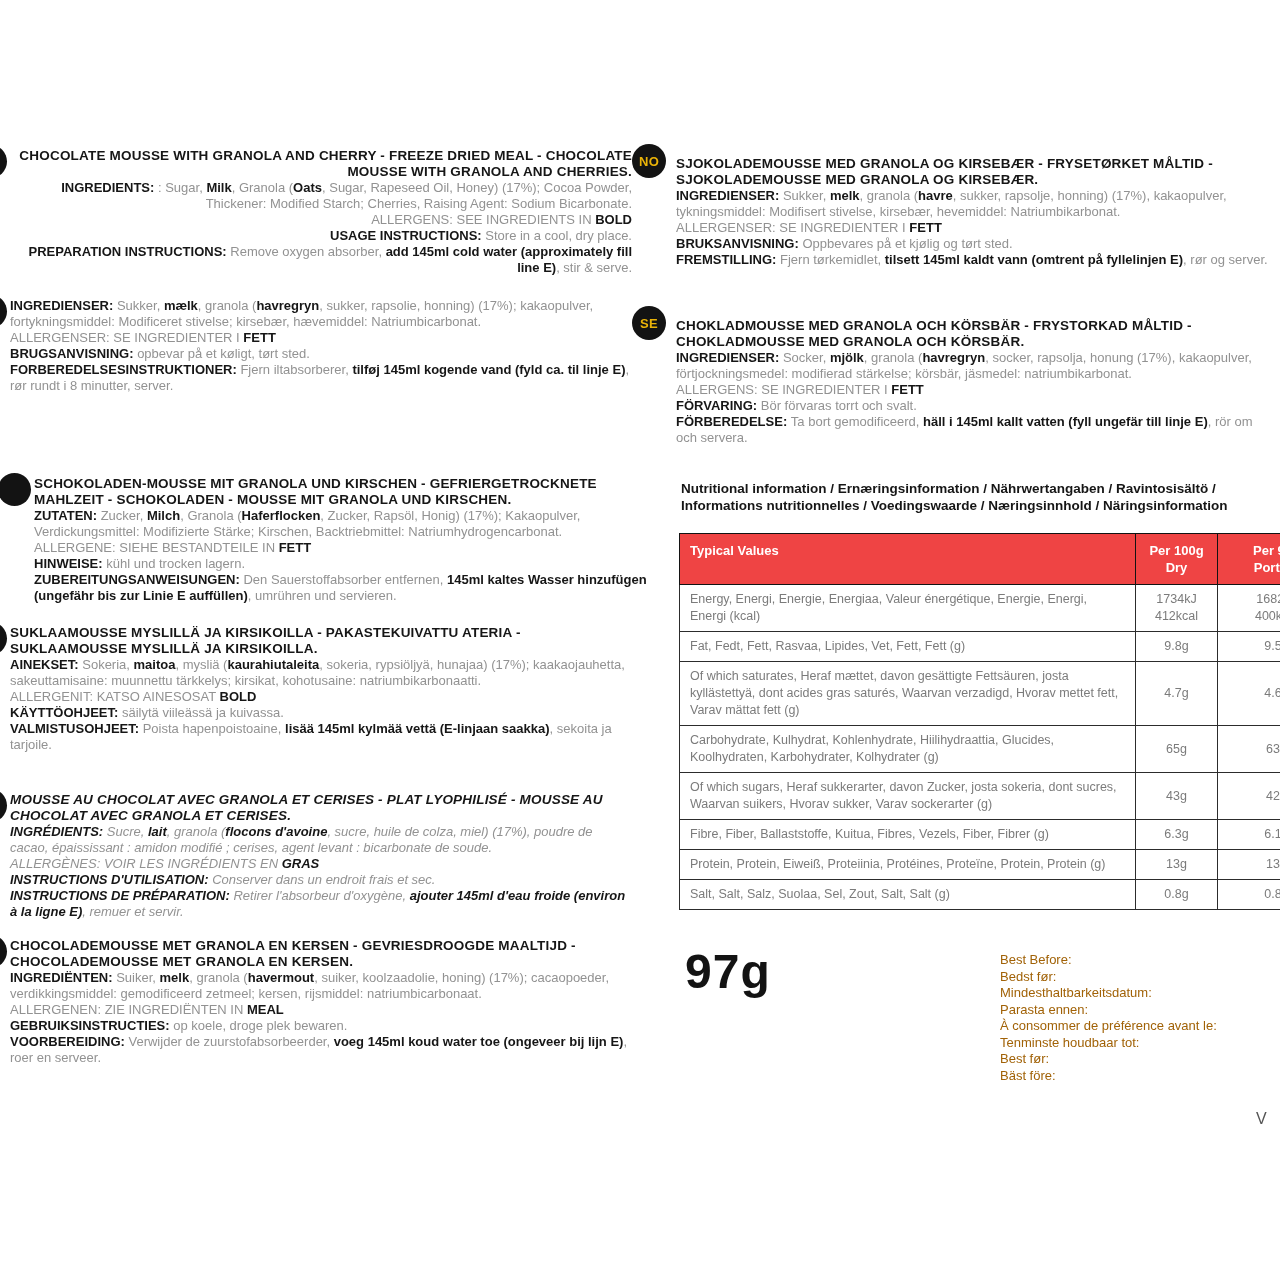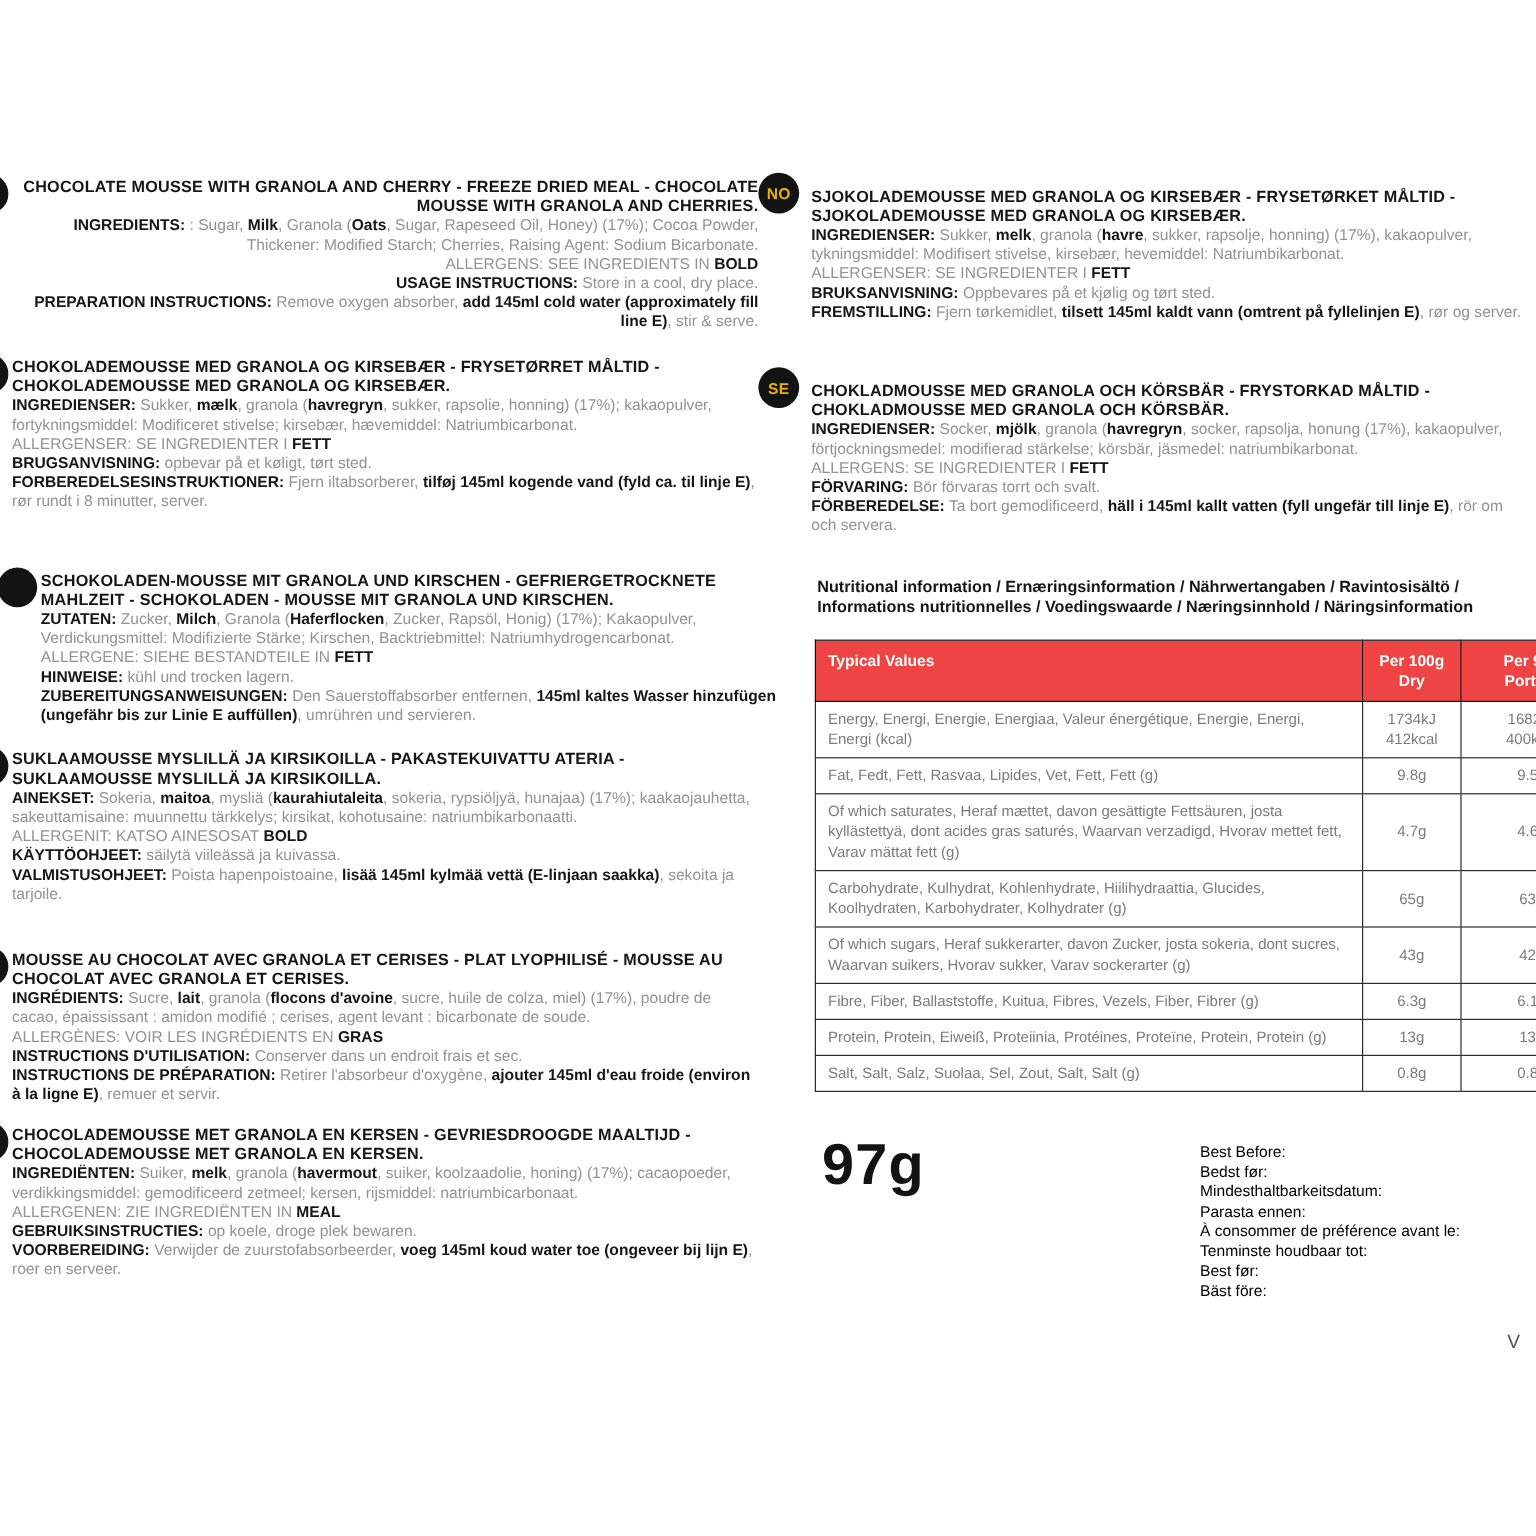--- a/index.html
+++ b/index.html
@@ -8,21 +8,21 @@
     overflow:hidden;
     font-family:"Liberation Sans","DejaVu Sans",sans-serif;
     -webkit-font-smoothing:antialiased;
   }
   
   .lang-section{position:absolute;width:622px;}
   .L0{left:10px;top:148px;text-align:right;}
   .L1{left:10px;top:298px;}
   .L2{left:10px;top:476px;margin-left:24px;}
   .L3{left:10px;top:625px;}
-  .L4{left:10px;top:792px;}
+  .L4{left:10px;top:792px;font-style:italic;}
   .L5{left:10px;top:938px;}
   .R0{left:676px;top:156px;width:600px;}
   .R1{left:676px;top:318px;width:600px;}
   .sec-title{
     margin:0;padding:0;font-size:13.5px;line-height:16px;font-weight:700;
     color:#161616;letter-spacing:.2px;text-transform:uppercase;
   }
   .sec-par{margin:0;padding:0;font-size:13px;line-height:16px;}
   .rg{color:#929292;font-weight:400;}
   .rb{color:#161616;font-weight:700;}
@@ -57,21 +57,21 @@
   }
   #nutrition-table td.tv{text-align:center;}
   #nutrition-table tr.hdr th{border:1.5px solid #131313;}
   
   #weight{
     position:absolute;left:685px;top:944px;font-size:48px;font-weight:800;
     color:#131313;letter-spacing:1px;
   }
   #best-before{
     position:absolute;left:1000px;top:952px;font-size:13px;line-height:16.5px;
-    color:#000000;
+    color:#a16207;
   }
   #corner-mark{
     position:absolute;left:1256px;top:1110px;font-size:16px;color:#555555;
     font-weight:400;
   }
 </style>
 </head>
 <body>
 
 <div id="label-root">
@@ -79,21 +79,20 @@
       <section class="lang-section L0">
         <span class="badge cut"></span>
         <h2 class="sec-title">CHOCOLATE MOUSSE WITH GRANOLA AND CHERRY - FREEZE DRIED MEAL - CHOCOLATE MOUSSE WITH GRANOLA AND CHERRIES.</h2>
         <p class="sec-par"><span class="rb">INGREDIENTS:</span><span class="rg"> : Sugar, </span><span class="rb">Milk</span><span class="rg">, Granola (</span><span class="rb">Oats</span><span class="rg">, Sugar, Rapeseed Oil, Honey) (17%); Cocoa Powder, Thickener: Modified Starch; Cherries, Raising Agent: Sodium Bicarbonate.</span></p>
         <p class="sec-par"><span class="rg">ALLERGENS: SEE INGREDIENTS IN </span><span class="rb">BOLD</span></p>
         <p class="sec-par"><span class="rb">USAGE INSTRUCTIONS: </span><span class="rg">Store in a cool, dry place.</span></p>
         <p class="sec-par"><span class="rb">PREPARATION INSTRUCTIONS: </span><span class="rg">Remove oxygen absorber, </span><span class="rb">add 145ml cold water (approximately fill line E)</span><span class="rg">, stir &amp; serve.</span></p>
       </section>
       <section class="lang-section L1">
         <span class="badge cut"></span>
-        <h2 class="sec-title">CHOKOLADEMOUSSE MED GRANOLA OG KIRSEBÆR - FRYSETØRRET MÅLTID - CHOKOLADEMOUSSE MED GRANOLA OG KIRSEBÆR.</h2>
         <p class="sec-par"><span class="rb">INGREDIENSER: </span><span class="rg">Sukker, </span><span class="rb">mælk</span><span class="rg">, granola (</span><span class="rb">havregryn</span><span class="rg">, sukker, rapsolie, honning) (17%); kakaopulver, fortykningsmiddel: Modificeret stivelse; kirsebær, hævemiddel: Natriumbicarbonat.</span></p>
         <p class="sec-par"><span class="rg">ALLERGENSER: SE INGREDIENTER I </span><span class="rb">FETT</span></p>
         <p class="sec-par"><span class="rb">BRUGSANVISNING: </span><span class="rg">opbevar på et køligt, tørt sted.</span></p>
         <p class="sec-par"><span class="rb">FORBEREDELSESINSTRUKTIONER: </span><span class="rg">Fjern iltabsorberer, </span><span class="rb">tilføj 145ml kogende vand (fyld ca. til linje E)</span><span class="rg">, rør rundt i 8 minutter, server.</span></p>
       </section>
       <section class="lang-section L2">
         <span class="badge cut"></span>
         <h2 class="sec-title">SCHOKOLADEN-MOUSSE MIT GRANOLA UND KIRSCHEN - GEFRIERGETROCKNETE MAHLZEIT - SCHOKOLADEN - MOUSSE MIT GRANOLA UND KIRSCHEN.</h2>
         <p class="sec-par"><span class="rb">ZUTATEN: </span><span class="rg">Zucker, </span><span class="rb">Milch</span><span class="rg">, Granola (</span><span class="rb">Haferflocken</span><span class="rg">, Zucker, Rapsöl, Honig) (17%); Kakaopulver, Verdickungsmittel: Modifizierte Stärke; Kirschen, Backtriebmittel: Natriumhydrogencarbonat.</span></p>
         <p class="sec-par"><span class="rg">ALLERGENE: SIEHE BESTANDTEILE IN </span><span class="rb">FETT</span></p>

